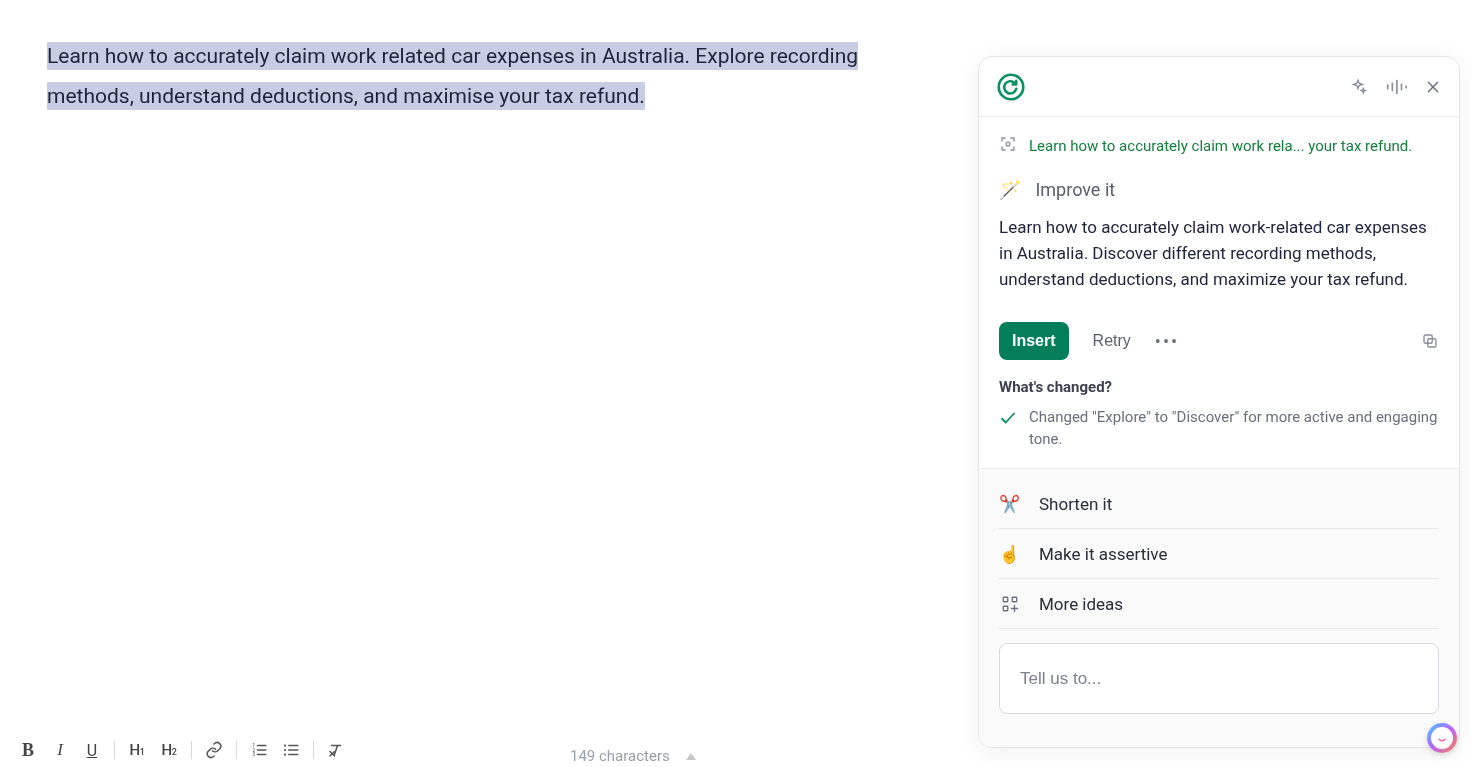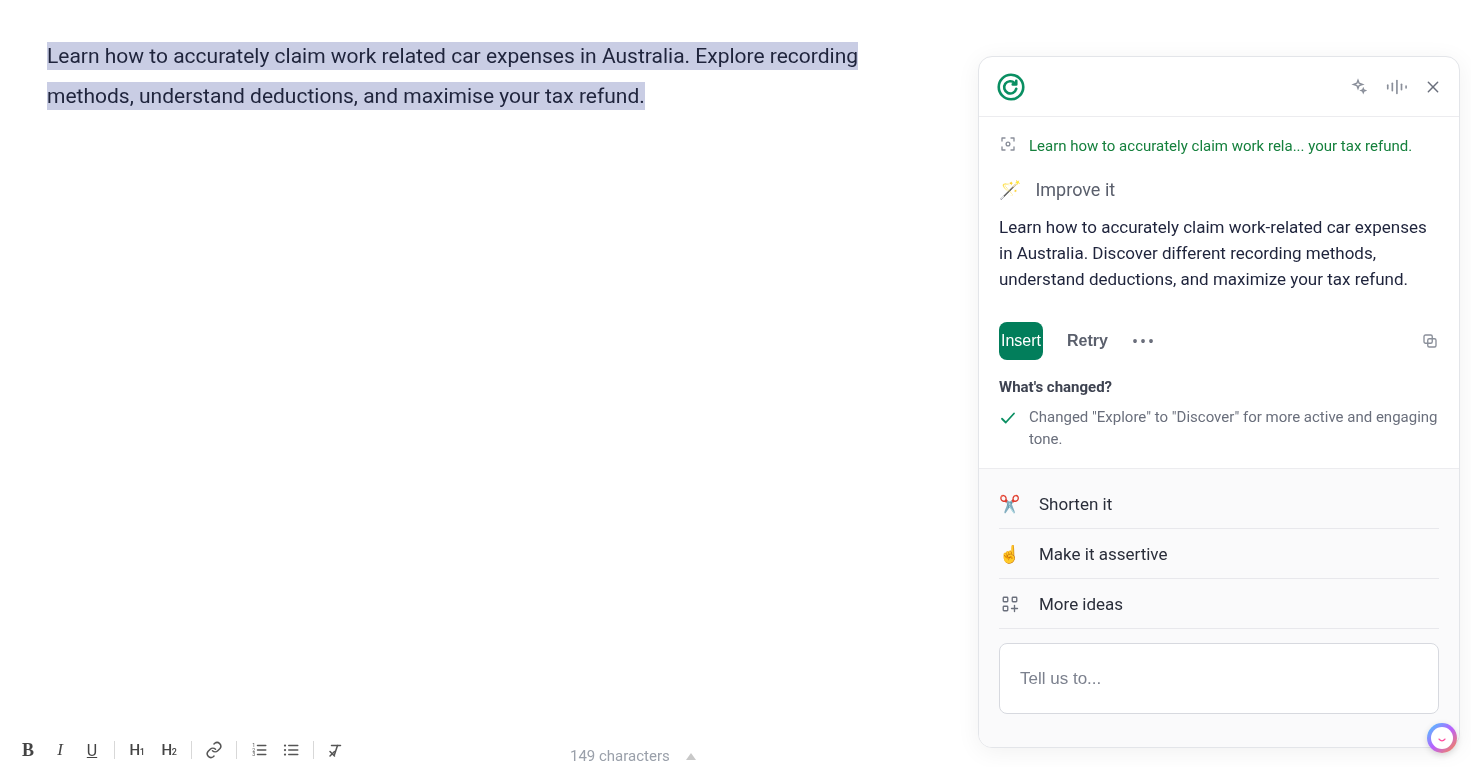--- a/index.html
+++ b/index.html
@@ -135,34 +135,33 @@
   }
   .actions-row {
     display: flex;
     align-items: center;
     gap: 18px;
     margin-bottom: 18px;
   }
   .btn-primary {
     background: #027e5b;
     color: #fff;
-    font-weight: 400;
+    font-weight: 700;
     font-size: 16px;
     border: none;
     border-radius: 8px;
-    padding: 10px 2px;
+    padding: 10px 13px;
     cursor: pointer;
   }
   .btn-text {
     background: none;
     border: none;
     color: #5a5f6c;
     font-size: 16px;
     cursor: pointer;
-    font-weight: bold;
   }
   .more-dots { color:#6b6f7c; letter-spacing: 2px; font-size:18px; cursor:pointer;}
   .copy-icon { margin-left:auto; color:#7a7f8c; cursor:pointer;}
 
   .whats-changed-title {
     font-weight: 700;
     font-size: 15px;
     color: #3d4250;
     margin-bottom: 10px;
   }

